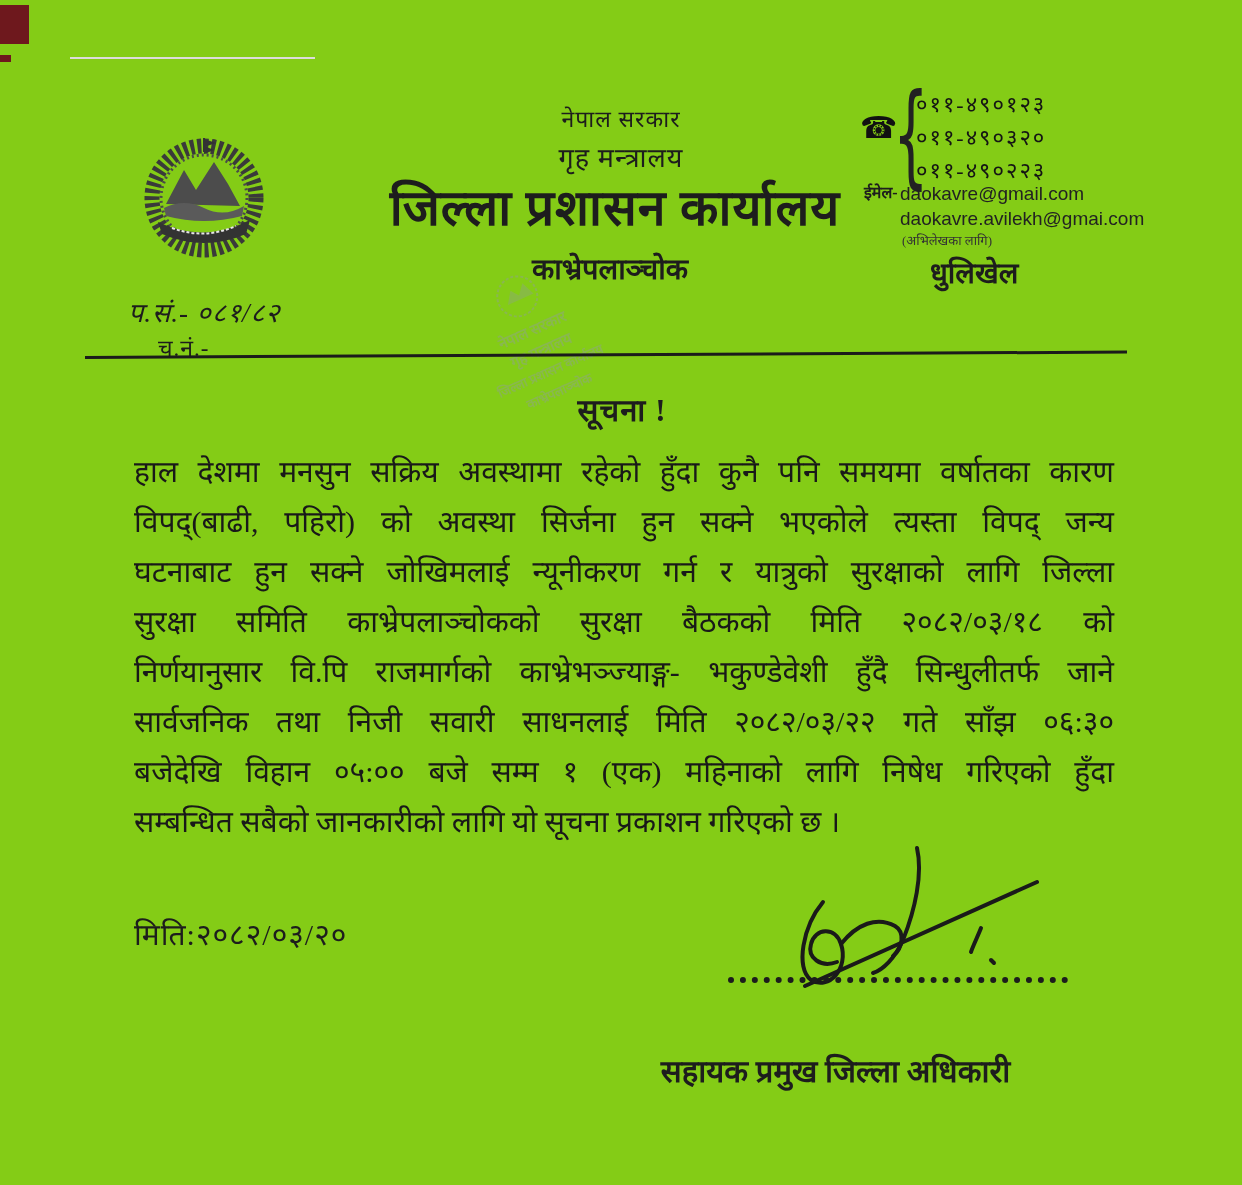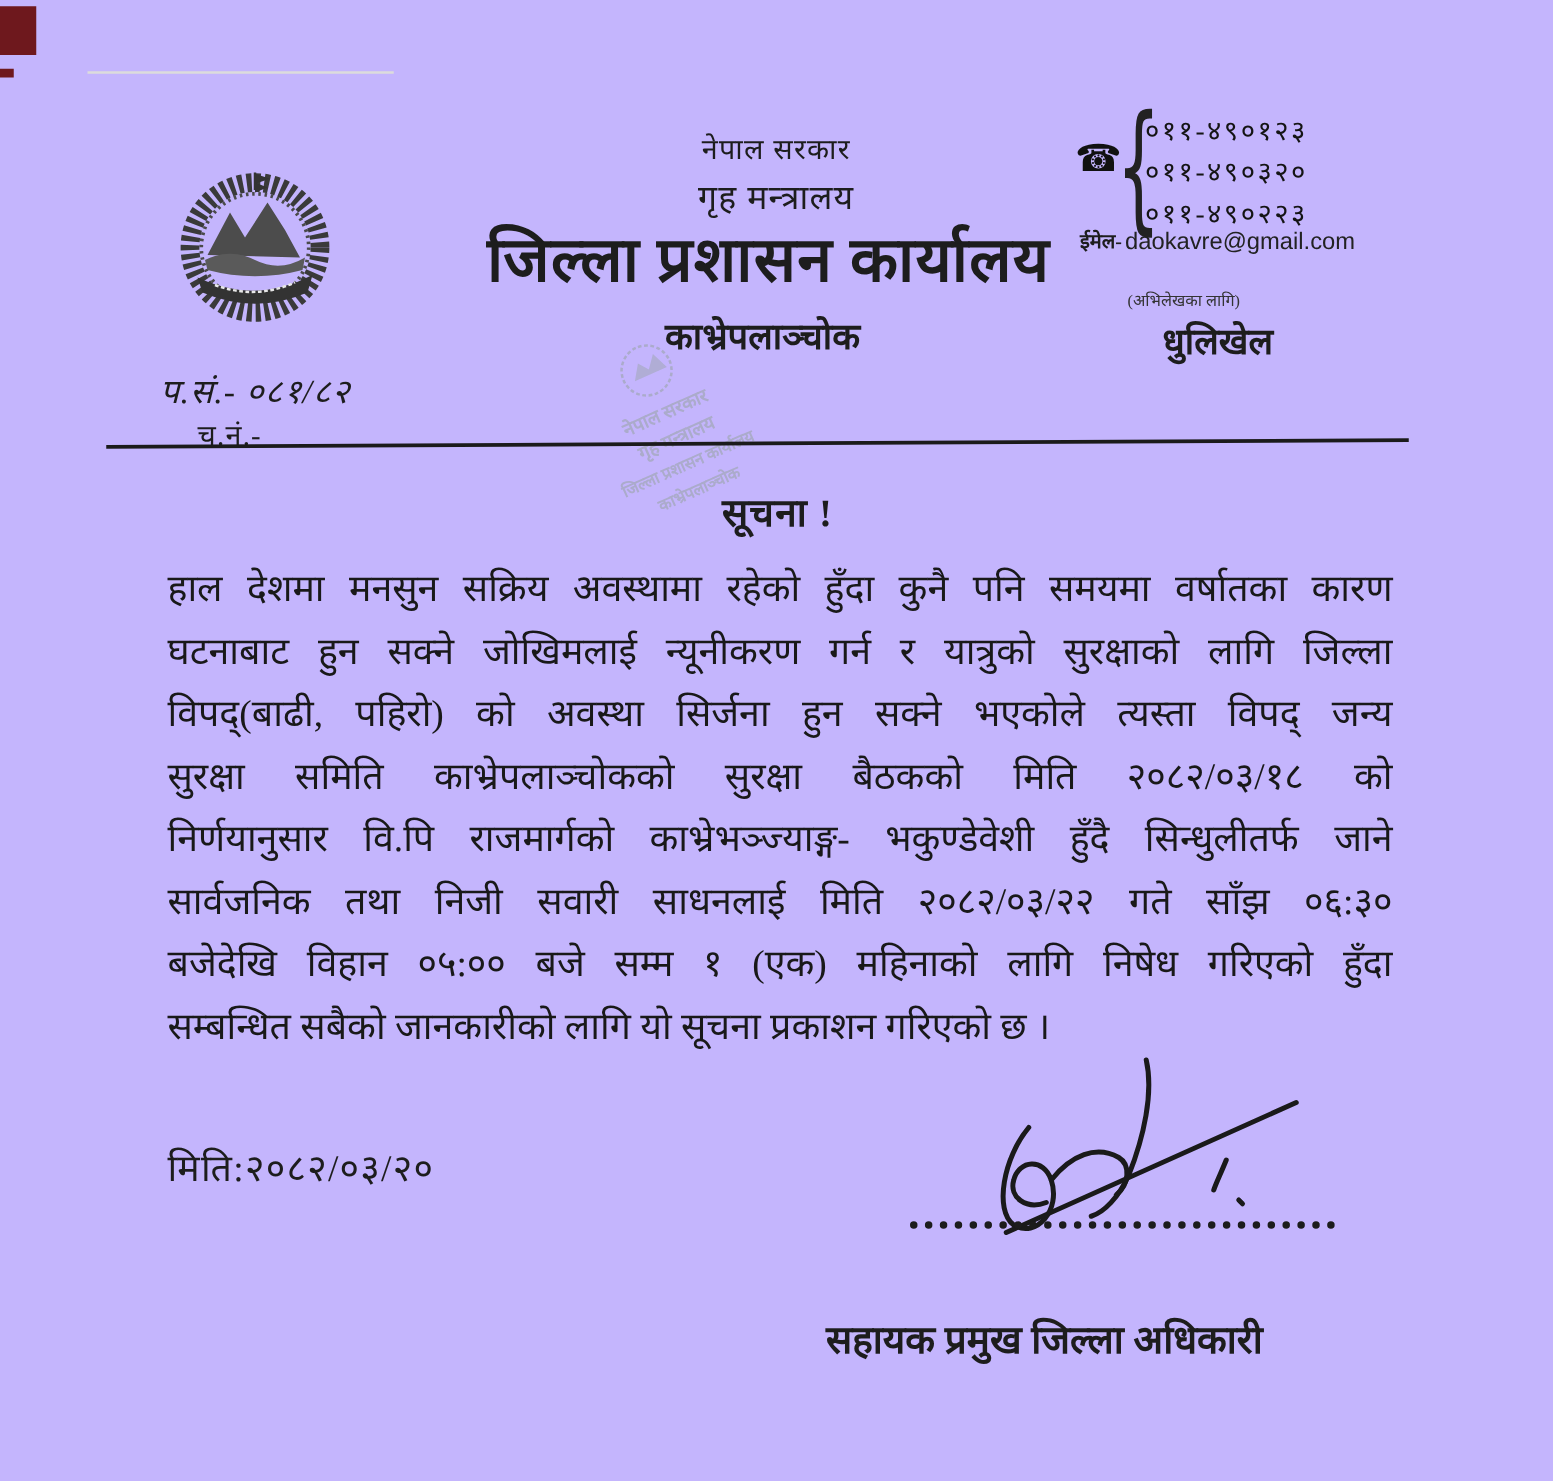--- a/index.html
+++ b/index.html
@@ -1,21 +1,21 @@
 <!DOCTYPE html>
 <html><head>
 <meta charset="utf-8">
 <style>
   * { margin: 0; padding: 0; box-sizing: border-box; }
   html, body { background: #e8e8e8; }
   .page {
     position: relative;
     width: 1242px;
     height: 1185px;
-    background: #c4b5fd;
+    background: #84cc16;
     font-family: "Liberation Serif", "DejaVu Serif", serif;
     color: #1d1d1d;
     overflow: hidden;
   }
   .abs { position: absolute; }
 
   
   .corner-mark { background: #6e181d; }
 
   
@@ -98,20 +98,21 @@
   <div class="abs phone-brace">{</div>
   <div class="abs phones">
     <div>०११-४९०१२३</div>
     <div>०११-४९०३२०</div>
     <div>०११-४९०२२३</div>
   </div>
 
   <div class="abs email-label">ईमेल-</div>
   <div class="abs emails">
     <div>daokavre@gmail.com</div>
+    <div>daokavre.avilekh@gmai.com</div>
   </div>
   <div class="abs email-note">(अभिलेखका लागि)</div>
   <div class="abs place">धुलिखेल</div>
 
   <div class="abs refno"><span>प.सं.-</span>&nbsp;<span>०८१/८२</span></div>
   <div class="abs chalani">च.नं.-</div>
 
   <svg class="abs stamp" viewBox="0 0 180 190">
     <g transform="rotate(-24 90 95)" fill="#8fa092" opacity="0.55" font-family="Liberation Serif, serif" text-anchor="middle" font-weight="bold">
       <g fill="none" stroke="#8fa092" stroke-width="2">
@@ -124,22 +125,22 @@
       <text x="90" y="152" font-size="13">काभ्रेपलाञ्चोक</text>
     </g>
   </svg>
 
   <div class="abs rule"></div>
 
   <div class="abs notice-title">सूचना !</div>
 
   <div class="abs body">
     <div class="bline">हाल देशमा मनसुन सक्रिय अवस्थामा रहेको हुँदा कुनै पनि समयमा वर्षातका कारण</div>
+    <div class="bline">विपद्(बाढी, पहिरो) को अवस्था सिर्जना हुन सक्ने भएकोले त्यस्ता विपद् जन्य</div>
     <div class="bline">घटनाबाट हुन सक्ने जोखिमलाई न्यूनीकरण गर्न र यात्रुको सुरक्षाको लागि जिल्ला</div>
-    <div class="bline">विपद्(बाढी, पहिरो) को अवस्था सिर्जना हुन सक्ने भएकोले त्यस्ता विपद् जन्य</div>
     <div class="bline">सुरक्षा समिति काभ्रेपलाञ्चोकको सुरक्षा बैठकको मिति २०८२/०३/१८ को</div>
     <div class="bline">निर्णयानुसार वि.पि राजमार्गको काभ्रेभञ्ज्याङ्ग- भकुण्डेवेशी हुँदै सिन्धुलीतर्फ जाने</div>
     <div class="bline">सार्वजनिक तथा निजी सवारी साधनलाई मिति २०८२/०३/२२ गते साँझ ०६:३०</div>
     <div class="bline">बजेदेखि विहान ०५:०० बजे सम्म १ (एक) महिनाको लागि निषेध गरिएको हुँदा</div>
     <div class="bline last">सम्बन्धित सबैको जानकारीको लागि यो सूचना प्रकाशन गरिएको छ ।</div>
   </div>
 
   <div class="abs date-line">मिति:२०८२/०३/२०</div>
 
   <svg class="abs sig-svg" width="330" height="155" viewBox="0 0 330 155">

